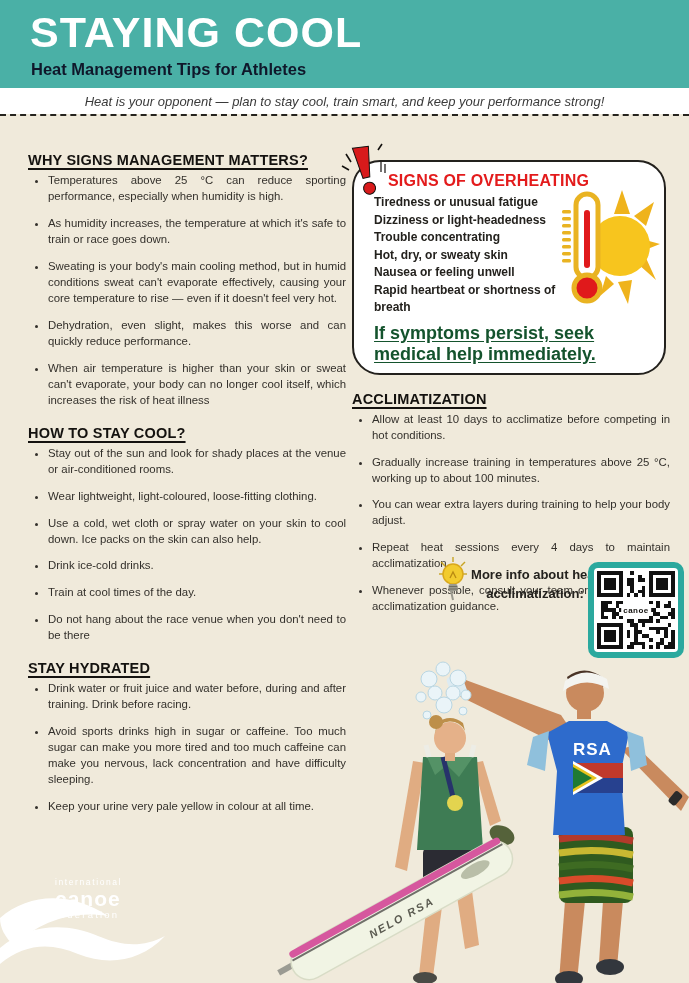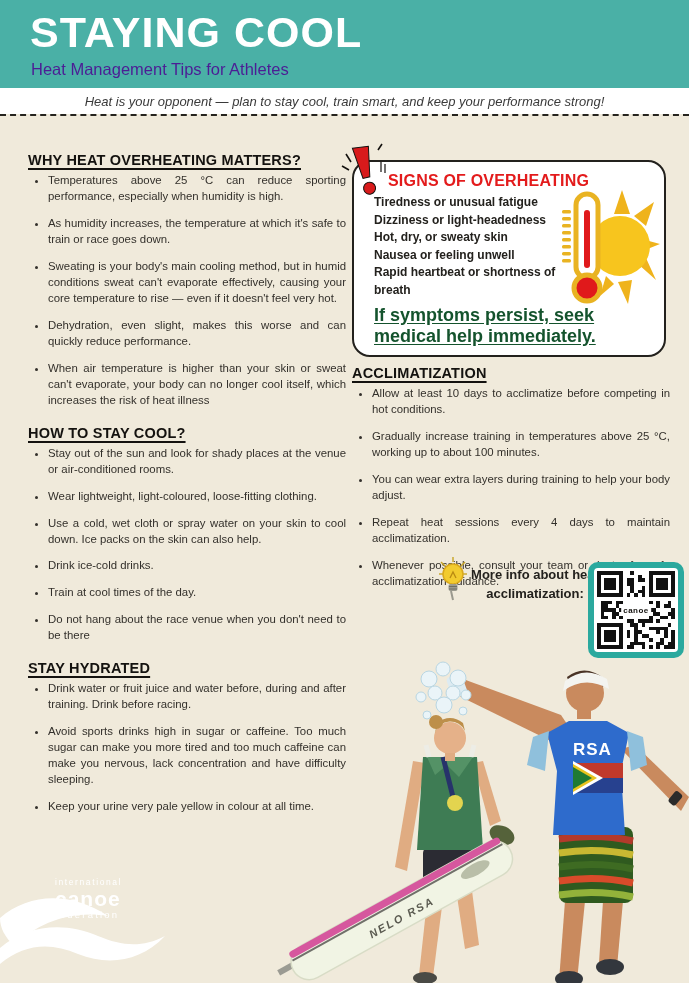--- a/index.html
+++ b/index.html
@@ -10,21 +10,21 @@
     color:#2E2B28;
   }
   
   .header { position:absolute; top:0; left:0; right:0; height:88px; background:#4AB0A6; }
   .title {
     position:absolute; left:30px; top:8px;
     font-size:43px; font-weight:800; letter-spacing:1px; color:#FFFFFF;
   }
   .subtitle {
     position:absolute; left:31px; top:60px;
-    font-size:16.5px; font-weight:400; color:#4c1d95;
+    font-size:16.5px; font-weight:700; color:#0f172a;
   }
   .tagline-bar {
     position:absolute; top:88px; left:0; right:0; height:26px; background:#FFFFFF;
     display:flex; align-items:center; justify-content:center;text-align:right;
   }
   .tagline-bar span { font-style:italic; font-size:13px; color:#3A3A3A; }
   .dashed-divider {
     position:absolute; top:114px; left:0; right:0; height:0;
     border-top:2px dashed #26241F;
   }
@@ -38,22 +38,22 @@
   }
   ul.bullets { margin:0 0 16px 0; padding:0 0 0 20px; list-style:disc; }
   ul.bullets li {
     font-size:11.4px; line-height:1.4; text-align:justify;
     margin-bottom:11px; color:#33302B;
   }
   ul.bullets li:last-child { margin-bottom:0; }
   
   .signs-box {
     position:relative; box-sizing:border-box; width:314px; min-height:162px;
-    background:#FFFFFF; border:2.5px solid #23211D; border-radius:18px;
-    padding:10px 12px 8px 20px; margin-bottom:8px;
+    background:#FFFFFF; border:2.5px solid #23211D; border-radius:28px;
+    padding:10px 12px 8px 20px; margin-bottom:16px;
   }
   .signs-title {
     font-size:16px; font-weight:800; color:#E31B1C; letter-spacing:.2px;
     margin:0 0 4px 14px;
   }
   ul.signs-list { margin:0; padding:0; list-style:none; width:212px; }
   ul.signs-list li {
     font-size:12px; font-weight:700; color:#23211D; line-height:1.46;
   }
   .signs-warning {
@@ -96,21 +96,21 @@
     <div class="title">STAYING COOL</div>
     <div class="subtitle">Heat Management Tips for Athletes</div>
   </header>
   <div class="tagline-bar">
     <span>Heat is your opponent — plan to stay cool, train smart, and keep your performance strong!</span>
   </div>
   <div class="dashed-divider"></div>
 
   <main class="col-left">
     <section>
-      <h3 class="sec-head">WHY HEAT OVERHEATING MATTERS?</h3>
+      <h3 class="sec-head">WHY SIGNS MANAGEMENT MATTERS?</h3>
       <ul class="bullets">
         <li>Temperatures above 25 °C can reduce sporting performance, especially when humidity is high.</li>
         <li>As humidity increases, the temperature at which it's safe to train or race goes down.</li>
         <li>Sweating is your body's main cooling method, but in humid conditions sweat can't evaporate effectively, causing your core temperature to rise — even if it doesn't feel very hot.</li>
         <li>Dehydration, even slight, makes this worse and can quickly reduce performance.</li>
         <li>When air temperature is higher than your skin or sweat can't evaporate, your body can no longer cool itself, which increases the risk of heat illness</li>
       </ul>
     </section>
     <section>
       <h3 class="sec-head">HOW TO STAY COOL?</h3>
@@ -164,20 +164,21 @@
           <rect x="8" y="64" width="9" height="3.4" rx="1.5"></rect>
           <rect x="8" y="71" width="9" height="3.4" rx="1.5"></rect>
         </g>
         <rect x="22" y="6" width="22" height="84" rx="11" fill="#FFFFFF" stroke="#E9B322" stroke-width="5"></rect>
         <rect x="30" y="22" width="6" height="58" rx="3" fill="#E0191B"></rect>
         <circle cx="33" cy="100" r="13" fill="#E0191B" stroke="#E9B322" stroke-width="5"></circle>
       </svg>
       <ul class="signs-list">
         <li>Tiredness or unusual fatigue</li>
         <li>Dizziness or light-headedness</li>
+        <li>Trouble concentrating</li>
         <li>Hot, dry, or sweaty skin</li>
         <li>Nausea or feeling unwell</li>
         <li>Rapid heartbeat or shortness of breath</li>
       </ul>
       <div class="signs-warning">If symptoms persist, seek medical help immediately.</div>
     </div>
 
     <section>
       <h3 class="sec-head">ACCLIMATIZATION</h3>
       <ul class="bullets">

